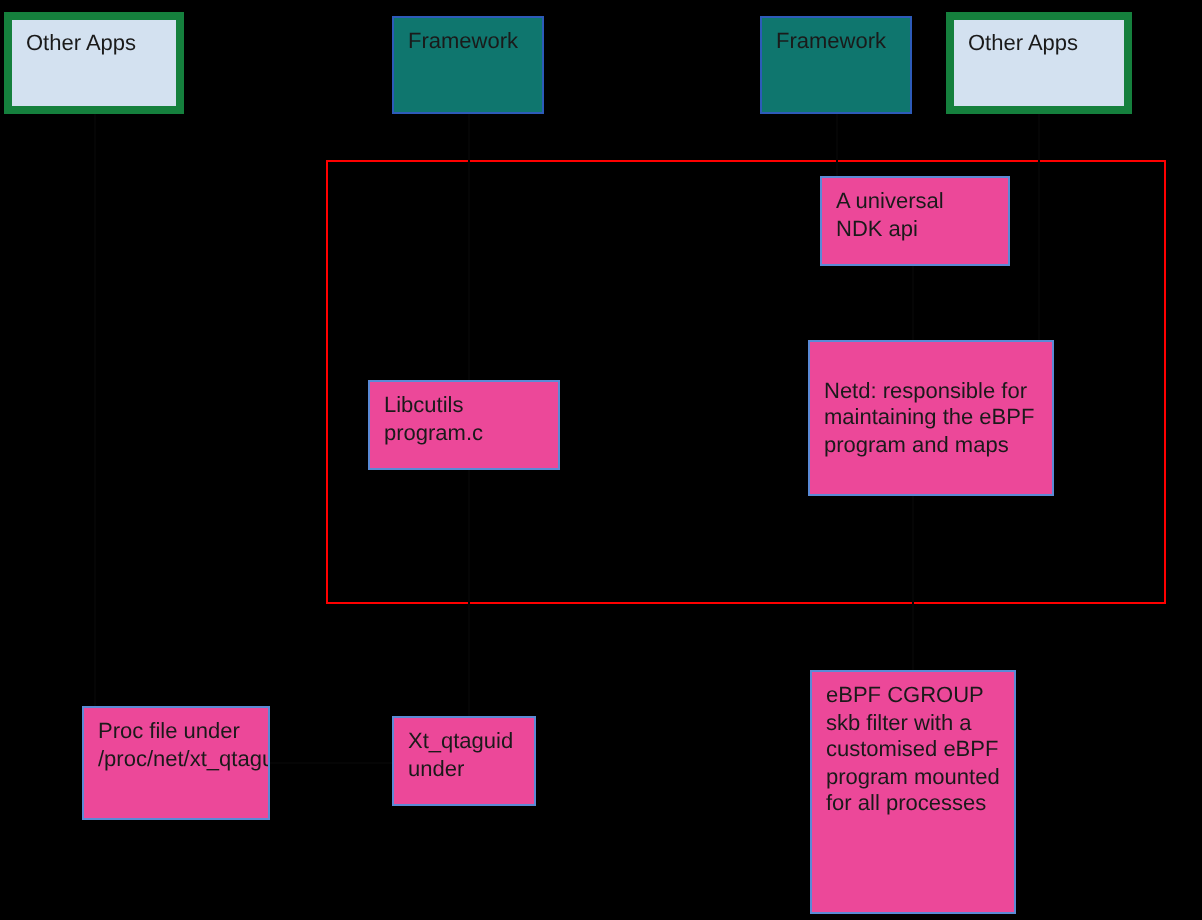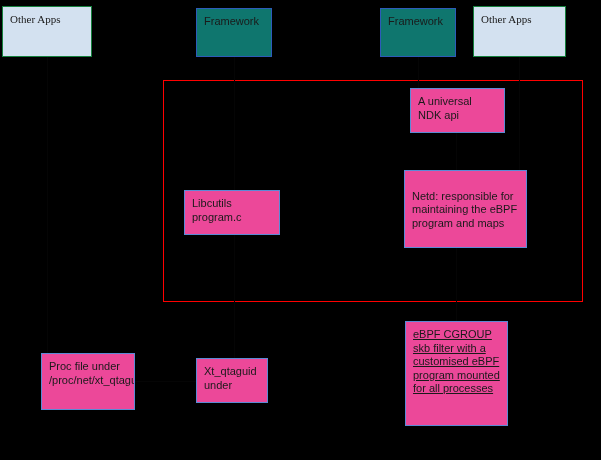--- a/index.html
+++ b/index.html
@@ -27,22 +27,21 @@
     justify-content: flex-start;
     padding: 6px 6px 4px 7px;
     font-size: 11px;
     line-height: 13.5px;
     color: #1a1a1a;
     white-space: pre-line;
     overflow: hidden;
   }
   .node.light {
     background: #d3e1f0;
-    border: 1px solid #15803d;
-    font-family: Liberation Serif, serif;
+    border: 4px solid #15803d;
   }
   .node.blue-dark {
     background: #0f766e;
     border: 1px solid #2d5bb9;
   }
   .node.blue-mid {
     background: #ec4899;
     border: 1px solid #5b8ad6;
   }
   
@@ -81,16 +80,16 @@
   <div id="node-layer">
       <div class="node light" style="left: 2px; top: 6px; width: 90px; height: 51px;"><span>Other Apps</span></div>
       <div class="node blue-dark" style="left: 196px; top: 8px; width: 76px; height: 49px;"><span>Framework</span></div>
       <div class="node blue-dark" style="left: 380px; top: 8px; width: 76px; height: 49px;"><span>Framework</span></div>
       <div class="node light" style="left: 473px; top: 6px; width: 93px; height: 51px;"><span>Other Apps</span></div>
       <div class="node blue-mid" style="left: 410px; top: 88px; width: 95px; height: 45px;"><span>A universal NDK api</span></div>
       <div class="node blue-mid" style="left: 184px; top: 190px; width: 96px; height: 45px;"><span>Libcutils program.c</span></div>
       <div class="node blue-mid" style="left: 404px; top: 170px; width: 123px; height: 78px; align-items: center;"><span>Netd: responsible for maintaining the eBPF program and maps</span></div>
       <div class="node blue-mid" style="left: 41px; top: 353px; width: 94px; height: 57px;"><span>Proc file under /proc/net/xt_qtaguid/</span></div>
       <div class="node blue-mid" style="left: 196px; top: 358px; width: 72px; height: 45px;"><span>Xt_qtaguid under</span></div>
-      <div class="node blue-mid" style="left: 405px; top: 321px; width: 103px; height: 105px; text-decoration: underline;"><span>eBPF CGROUP skb filter with a customised eBPF program mounted for all processes</span></div>
+      <div class="node blue-mid" style="left: 405px; top: 335px; width: 103px; height: 122px;"><span>eBPF CGROUP skb filter with a customised eBPF program mounted for all processes</span></div>
     </div>
 
 </div>
 
 </body></html>

